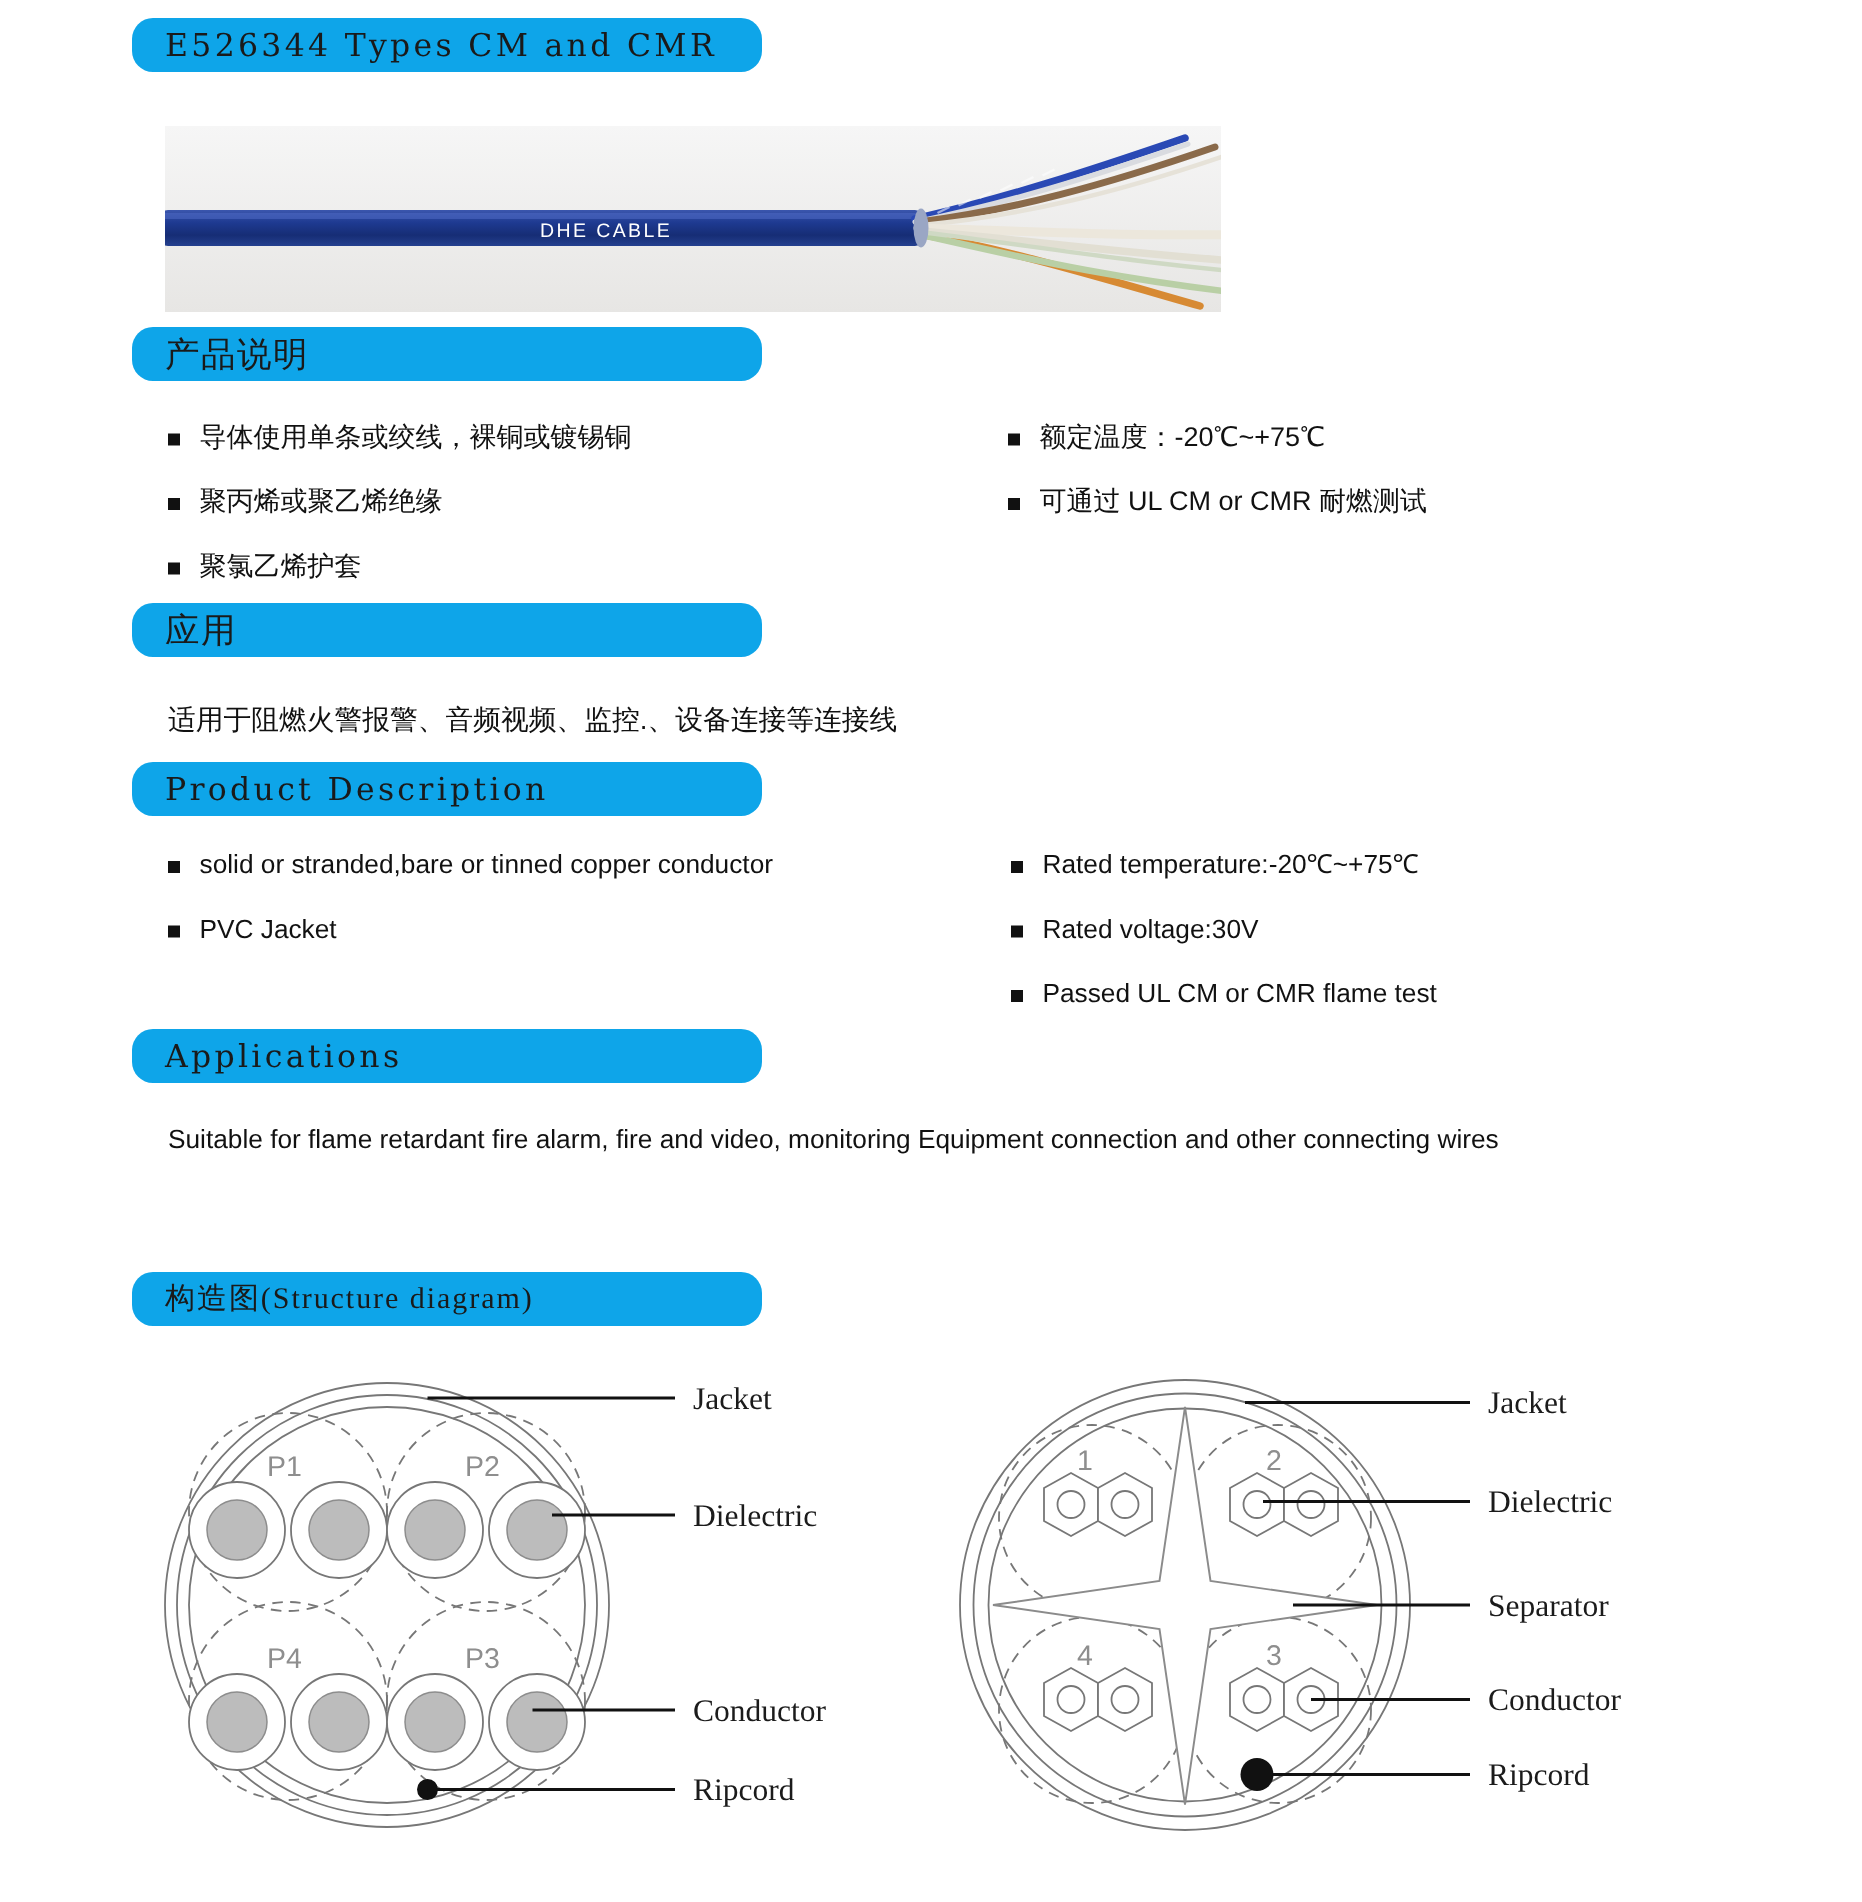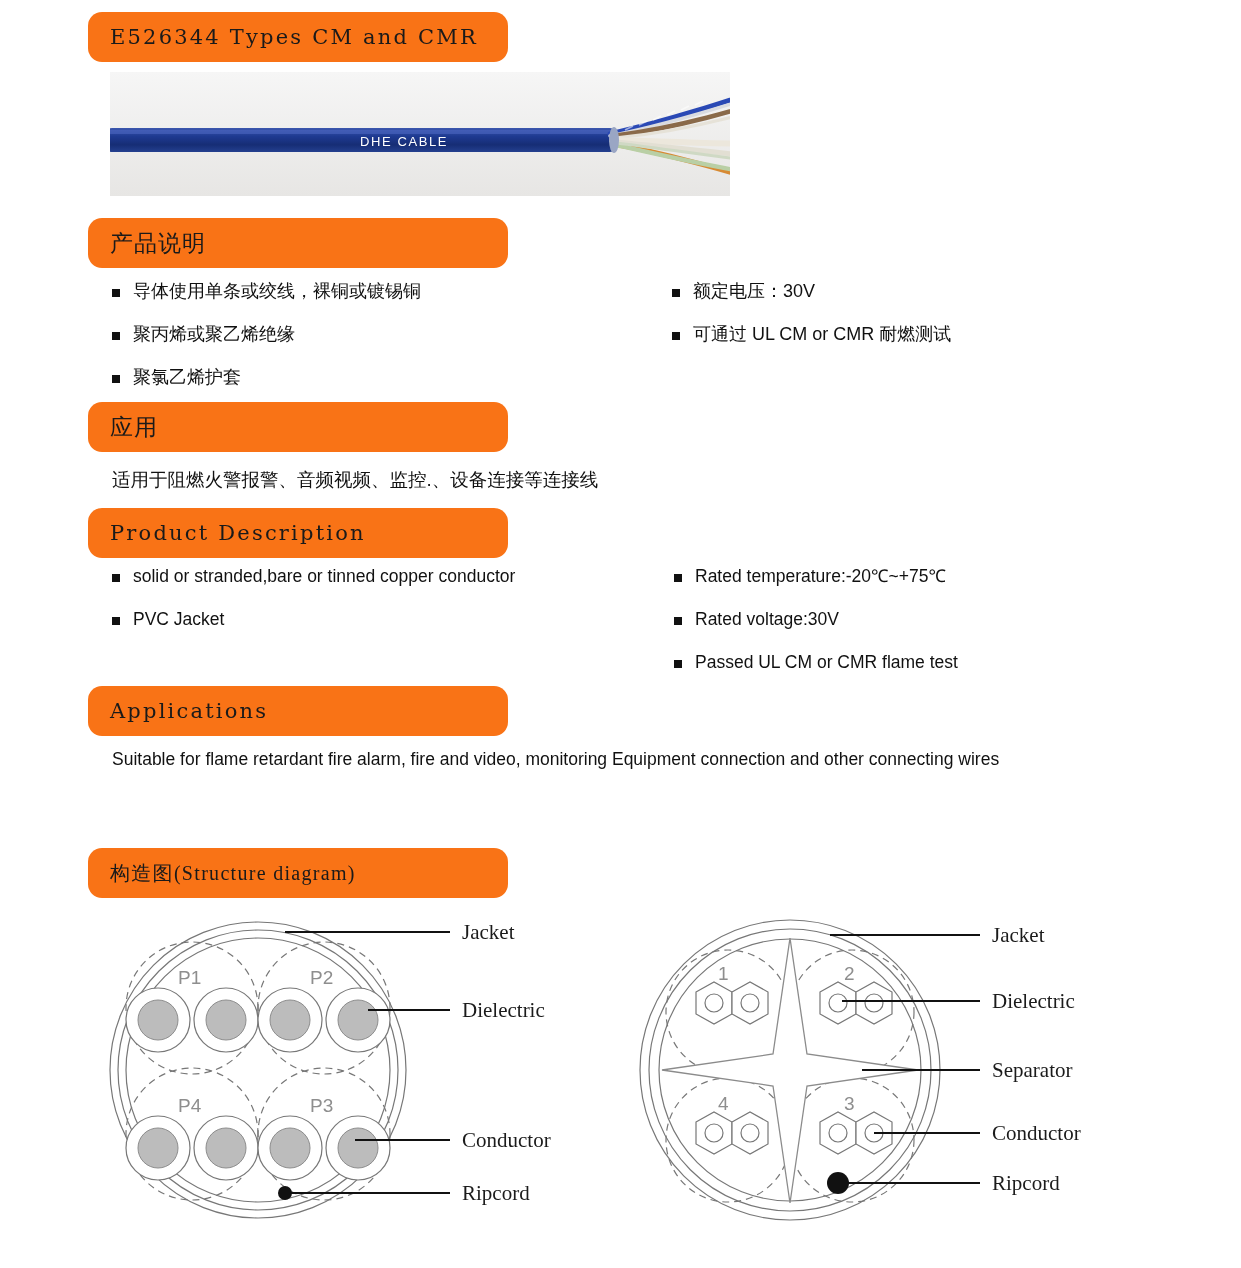--- a/index.html
+++ b/index.html
@@ -14,22 +14,22 @@
     font-family: "Liberation Sans", sans-serif;
     color: #000;
     overflow: hidden;
   }
 
   
   .bar {
     position: absolute;
     left: 88px;
     width: 420px;
-    height: 50px;
-    background: #f97316;
+    height: 36px;
+    background: #0ea5e9;
     border-radius: 14px;
     display: flex;
     align-items: center;
     box-sizing: border-box;
     padding-left: 22px;
   }
   .bar-label {
     font-size: 21px;
     color: #1a1a1a;
     letter-spacing: 0.5px;
@@ -48,22 +48,22 @@
   .bar-label.mixed {
     font-family: "Liberation Serif", "DejaVu Serif", serif;
     font-size: 20px;
     letter-spacing: 1.3px;
   }
 
   
   .photo-wrap {
     position: absolute;
     left: 110px;
-    top: 72px;
-    width: 620px;
+    top: 84px;
+    width: 704px;
     height: 124px;
     overflow: hidden;
     background: #f1f1f1;
     text-decoration: underline;
   }
   .photo-bg {
     position: absolute;
     inset: 0;
     background: linear-gradient(180deg,#f5f5f5 0%, #efeeec 45%, #e9e8e6 100%);
   }
@@ -183,21 +183,21 @@
   </div>
   <div class="bullet-row">
     <span class="bullet-mark"></span>
     <span class="bullet-text cn">聚氯乙烯护套</span>
   </div>
 </div>
 
 <div class="bullets" style="left:672px; top:280px;">
   <div class="bullet-row">
     <span class="bullet-mark"></span>
-    <span class="bullet-text cn">额定电压：30V</span>
+    <span class="bullet-text cn">额定温度：-20℃~+75℃</span>
   </div>
   <div class="bullet-row">
     <span class="bullet-mark"></span>
     <span class="bullet-text cn">可通过 UL CM or CMR 耐燃测试</span>
   </div>
 </div>
 
 <div class="bar" style="top:402px;">
   <span class="bar-label cjk">应用</span>
 </div>

